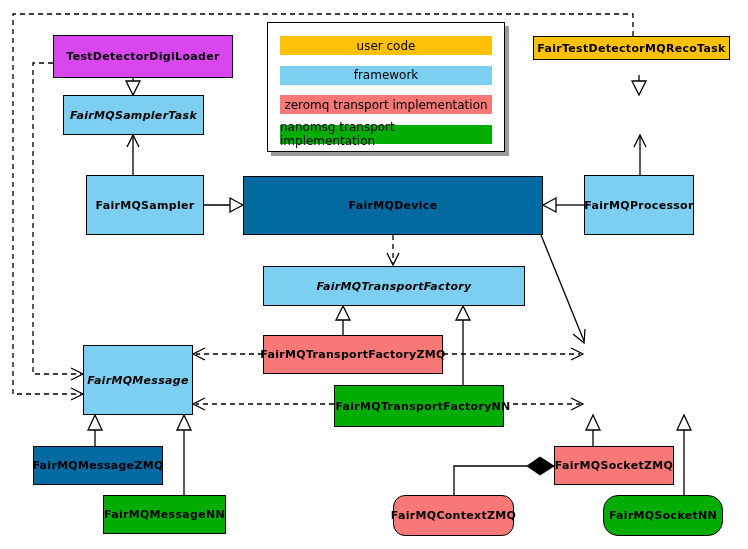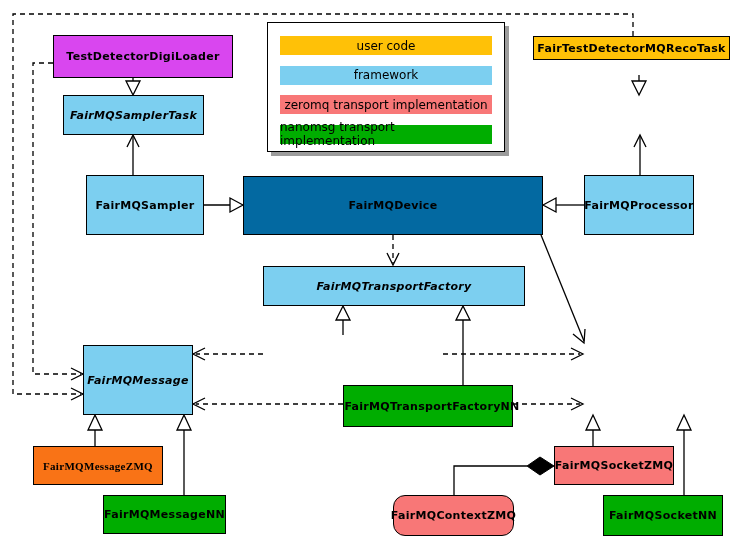--- a/index.html
+++ b/index.html
@@ -119,35 +119,38 @@
   </div>
   <div class="node" style="left: 533px; top: 36px; width: 197px; height: 24px; background-color: rgb(255, 193, 7);">
     <span>FairTestDetectorMQRecoTask</span>
   </div>
   <div class="node abstract" style="left: 263px; top: 266px; width: 262px; height: 40px; background-color: rgb(124, 207, 240);">
     <span>FairMQTransportFactory</span>
   </div>
   <div class="node" style="left: 584px; top: 175px; width: 110px; height: 60px; background-color: rgb(124, 207, 240);">
     <span>FairMQProcessor</span>
   </div>
-  <div class="node" style="left: 343px; top: 385px; width: 170px; height: 42px; background-color: rgb(0, 173, 0); padding-left: 8px;">
+  <div class="node" style="left: 263px; top: 335px; width: 180px; height: 39px; background-color: rgb(248, 119, 119);">
+    <span>FairMQTransportFactoryZMQ</span>
+  </div>
+  <div class="node" style="left: 334px; top: 385px; width: 170px; height: 42px; background-color: rgb(0, 173, 0); padding-left: 8px;">
     <span>FairMQTransportFactoryNN</span>
   </div>
   <div class="node abstract" style="left: 83px; top: 345px; width: 110px; height: 70px; background-color: rgb(124, 207, 240);">
     <span>FairMQMessage</span>
   </div>
-  <div class="node" style="left: 33px; top: 446px; width: 130px; height: 39px; background-color: #f97316; font-family: Liberation Serif, serif;">
+  <div class="node" style="left: 33px; top: 446px; width: 130px; height: 39px; background-color: #0369a1;">
     <span>FairMQMessageZMQ</span>
   </div>
   <div class="node" style="left: 103px; top: 495px; width: 123px; height: 39px; background-color: rgb(0, 173, 0);">
     <span>FairMQMessageNN</span>
   </div>
   <div class="node" style="left: 554px; top: 446px; width: 120px; height: 39px; background-color: rgb(248, 119, 119);">
     <span>FairMQSocketZMQ</span>
   </div>
   <div class="node" style="left: 393px; top: 495px; width: 121px; height: 41px; background-color: rgb(248, 119, 119); border-radius: 12px;">
     <span>FairMQContextZMQ</span>
   </div>
-  <div class="node" style="left: 603px; top: 495px; width: 120px; height: 41px; background-color: rgb(0, 173, 0);">
+  <div class="node" style="left: 603px; top: 495px; width: 120px; height: 41px; background-color: rgb(0, 173, 0); border-radius: 15px;">
     <span>FairMQSocketNN</span>
   </div>
 
 </div>
 
 </body></html>

